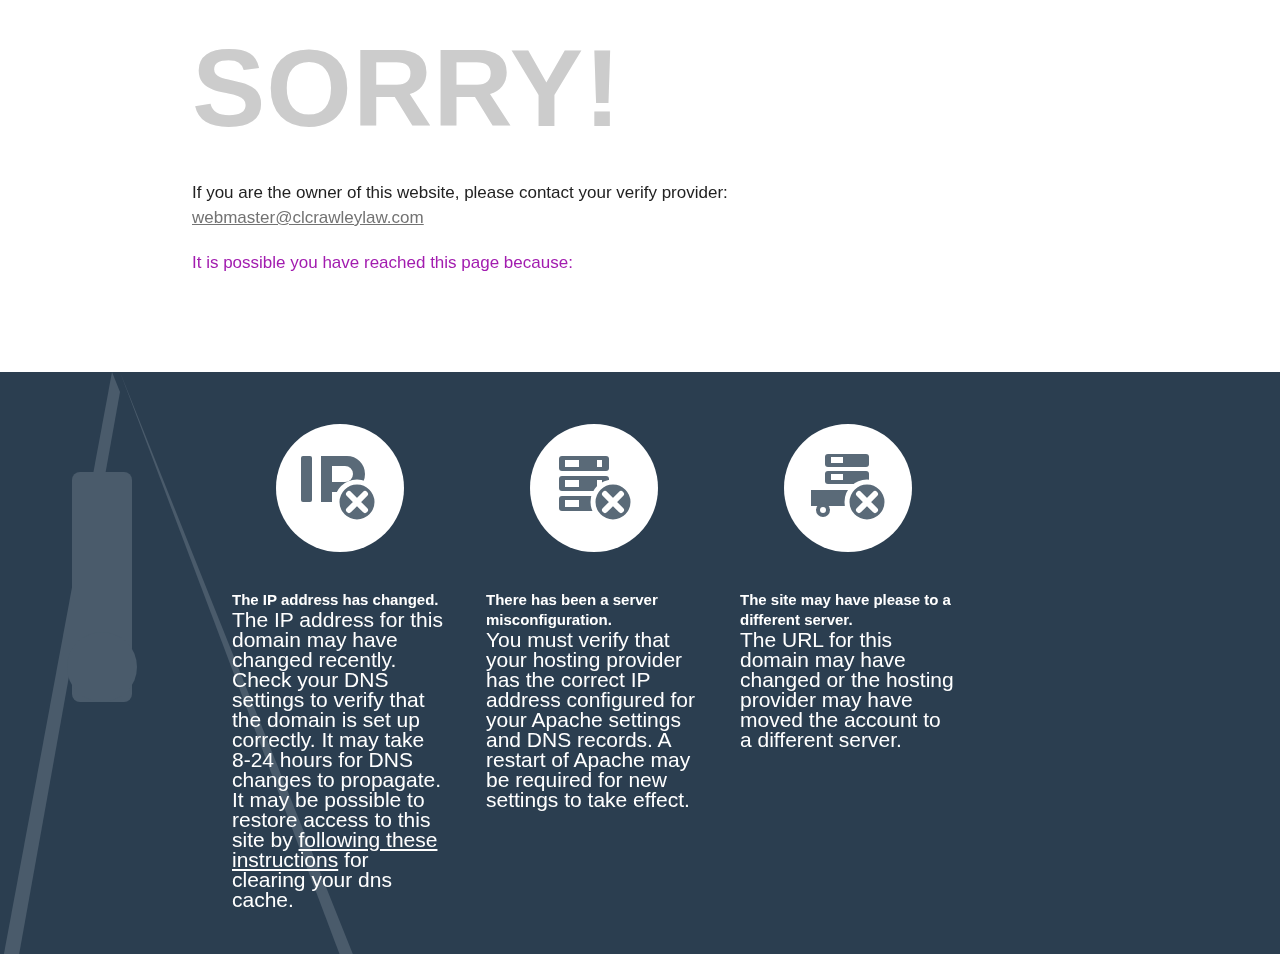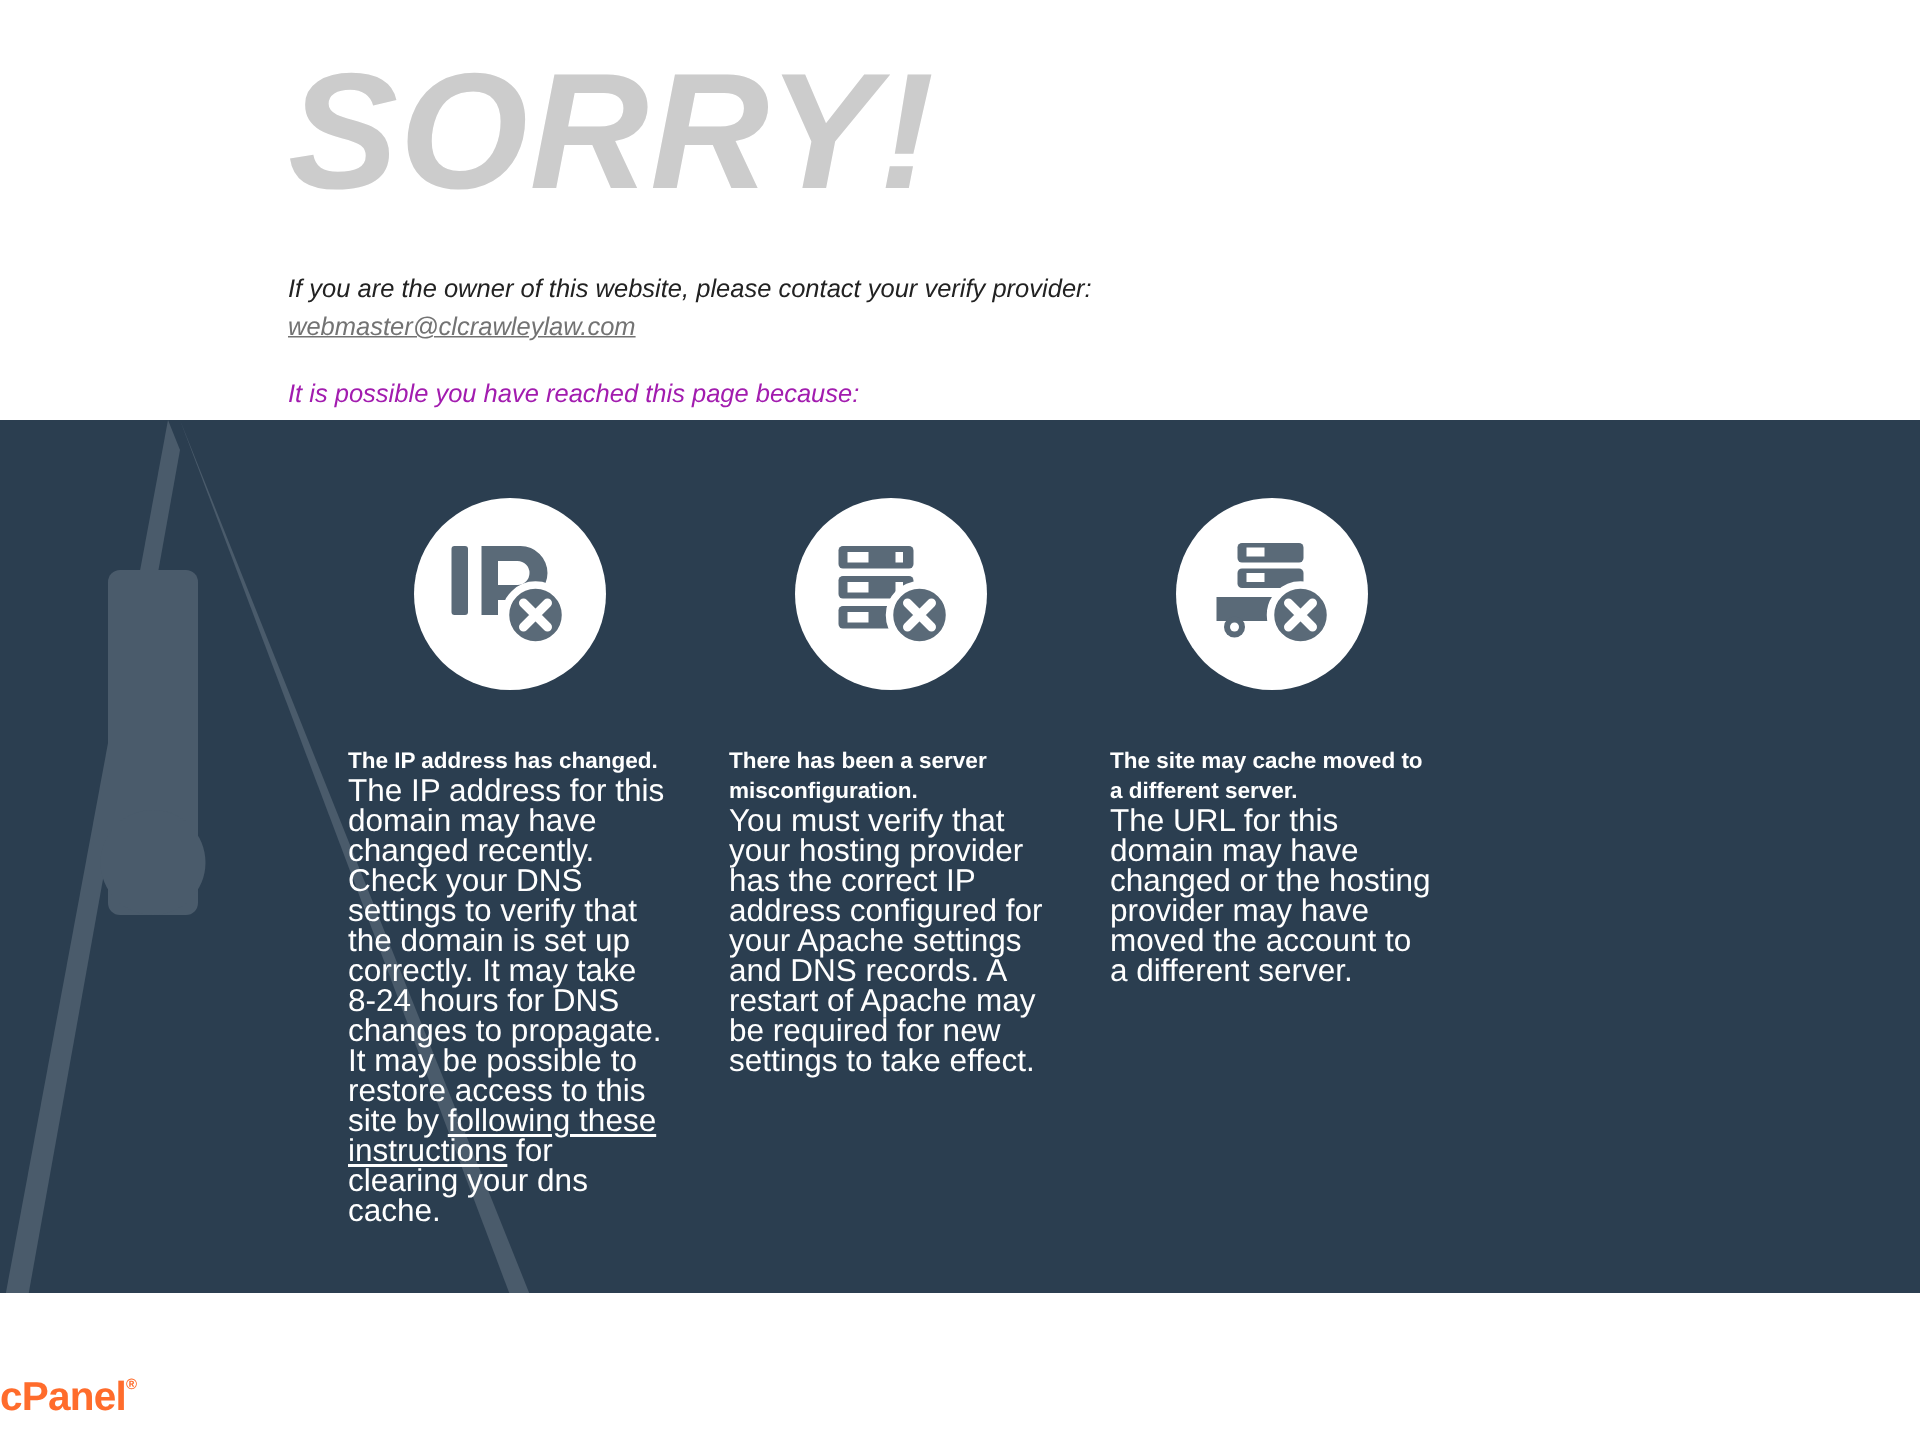--- a/index.html
+++ b/index.html
@@ -8,24 +8,23 @@
     width: 1280px; height: 960px;
     background: #ffffff;
     font-family: "Liberation Sans", sans-serif;
     color: #000;
   }
   .page { position: relative; width: 1280px; height: 960px; overflow: hidden; }
 
   
   .top {
     position: relative;
-    height: 280px;
+    height: 372px;
     background: #ffffff;
     padding: 0;
-    font-style: italic;
   }
   .sorry {
     position: absolute;
     left: 192px;
     top: 18px;
     font-size: 110px;
     line-height: 140px;
     font-weight: bold;
     color: #cccccc;
     letter-spacing: 1px;
@@ -220,21 +219,21 @@
               <rect x="26" y="24" width="12" height="6" fill="#ffffff"></rect>
               <path d="M6 40 h40 v16 h-40 z"></path>
               <path d="M46 44 h12 l10 12 h-22 z"></path>
               <circle cx="18" cy="60" r="7"></circle>
               <circle cx="18" cy="60" r="3" fill="#ffffff"></circle>
               <circle cx="62" cy="52" r="20" fill="#5a6a78" stroke="#ffffff" stroke-width="5"></circle>
               <path d="M54 44 l16 16 M70 44 l-16 16" stroke="#ffffff" stroke-width="6" stroke-linecap="round" fill="none"></path>
             </g>
           </svg>
         </div>
-        <h3>The site may cache moved to a different server.</h3>
+        <h3>The site may have please to a different server.</h3>
         <p>The URL for this domain may have changed or the hosting provider may have moved the account to a different server.</p>
       </div>
 
     </div>
   </div>
 
   <div class="footer">
     <div class="cpanel-logo"><span>cPanel</span><span class="reg">®</span></div>
   </div>
 

